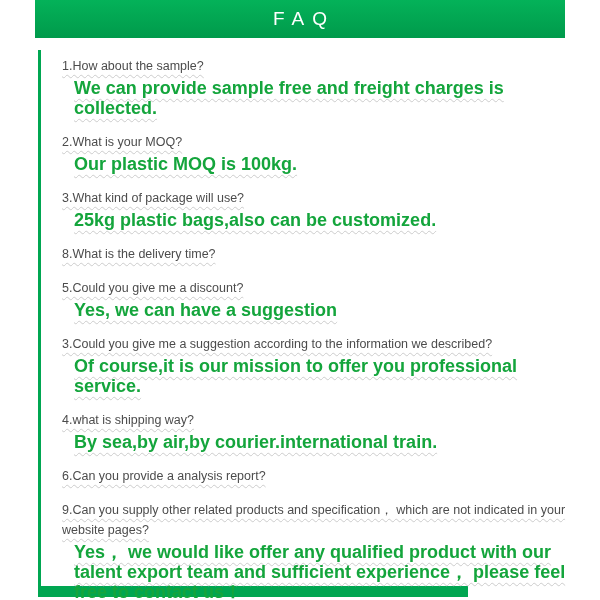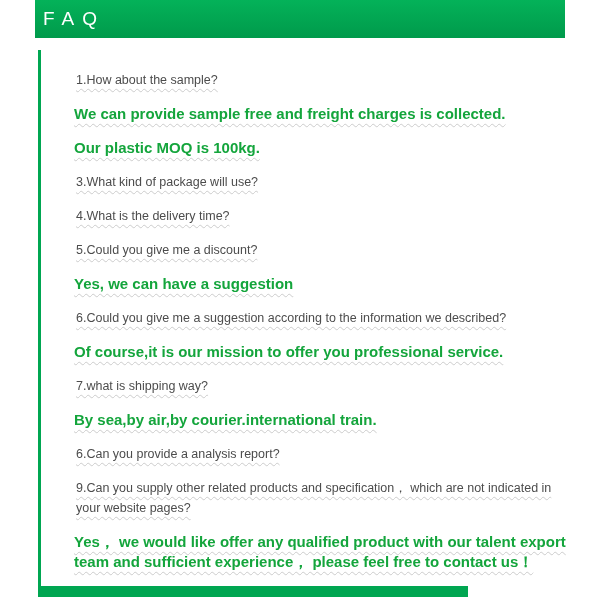--- a/index.html
+++ b/index.html
@@ -15,21 +15,21 @@
   .faq-header {
     position: absolute;
     top: 0;
     left: 35px;
     right: 35px;
     height: 38px;
     background: linear-gradient(#04b259, #009a4b);
     color: #ffffff;
     display: flex;
     align-items: center;
-    justify-content: flex-start;
+    justify-content: center;
     font-size: 19px;
     letter-spacing: 8px;
     padding-left: 8px; 
     box-sizing: border-box;
   }
 
   .left-stripe {
     position: absolute;
     left: 38px;
     top: 50px;
@@ -53,27 +53,27 @@
     left: 62px;
     right: 30px;
   }
 
   .item { margin-bottom: 14px; }
 
   .q {
     color: #4c4c4c;
     font-size: 12.5px;
     line-height: 20px;
-    margin: 14px;
+    margin: 0;
   }
 
   .a {
     color: #14a53c;
     font-weight: bold;
-    font-size: 15px;
+    font-size: 18px;
     line-height: 20px;
     margin: 2px 0 0 12px;
   }
 
   .q > span,
   .a > span {
     text-decoration: underline;
     text-decoration-style: wavy;
     text-decoration-color: #cccccc;
     text-decoration-thickness: 1px;
@@ -91,43 +91,45 @@
 <div class="bottom-bar"></div>
 
 <div class="content">
 
   <div class="item">
     <p class="q"><span>1.How about the sample?</span></p>
     <p class="a"><span>We can provide sample free and freight charges is collected.</span></p>
   </div>
 
   <div class="item">
+    <p class="q"><span>2.What is your MOQ?</span></p>
     <p class="a"><span>Our plastic MOQ is 100kg.</span></p>
   </div>
 
   <div class="item">
     <p class="q"><span>3.What kind of package will use?</span></p>
+    <p class="a"><span>25kg plastic bags,also can be customized.</span></p>
   </div>
 
   <div class="item">
-    <p class="q"><span>4.What is the delivery time?</span></p>
+    <p class="q"><span>8.What is the delivery time?</span></p>
   </div>
 
   <div class="item">
     <p class="q"><span>5.Could you give me a discount?</span></p>
     <p class="a"><span>Yes, we can have a suggestion</span></p>
   </div>
 
   <div class="item">
-    <p class="q"><span>6.Could you give me a suggestion according to the information we described?</span></p>
+    <p class="q"><span>3.Could you give me a suggestion according to the information we described?</span></p>
     <p class="a"><span>Of course,it is our mission to offer you professional service.</span></p>
   </div>
 
   <div class="item">
-    <p class="q"><span>7.what is shipping way?</span></p>
+    <p class="q"><span>4.what is shipping way?</span></p>
     <p class="a"><span>By sea,by air,by courier.international train.</span></p>
   </div>
 
   <div class="item">
     <p class="q"><span>6.Can you provide a analysis report?</span></p>
   </div>
 
   <div class="item">
     <p class="q"><span>9.Can you supply other related products and specification， which are not indicated in your website pages?</span></p>
     <p class="a"><span>Yes， we would like offer any qualified product with our talent export team and sufficient experience， please feel free to contact us！</span></p>

